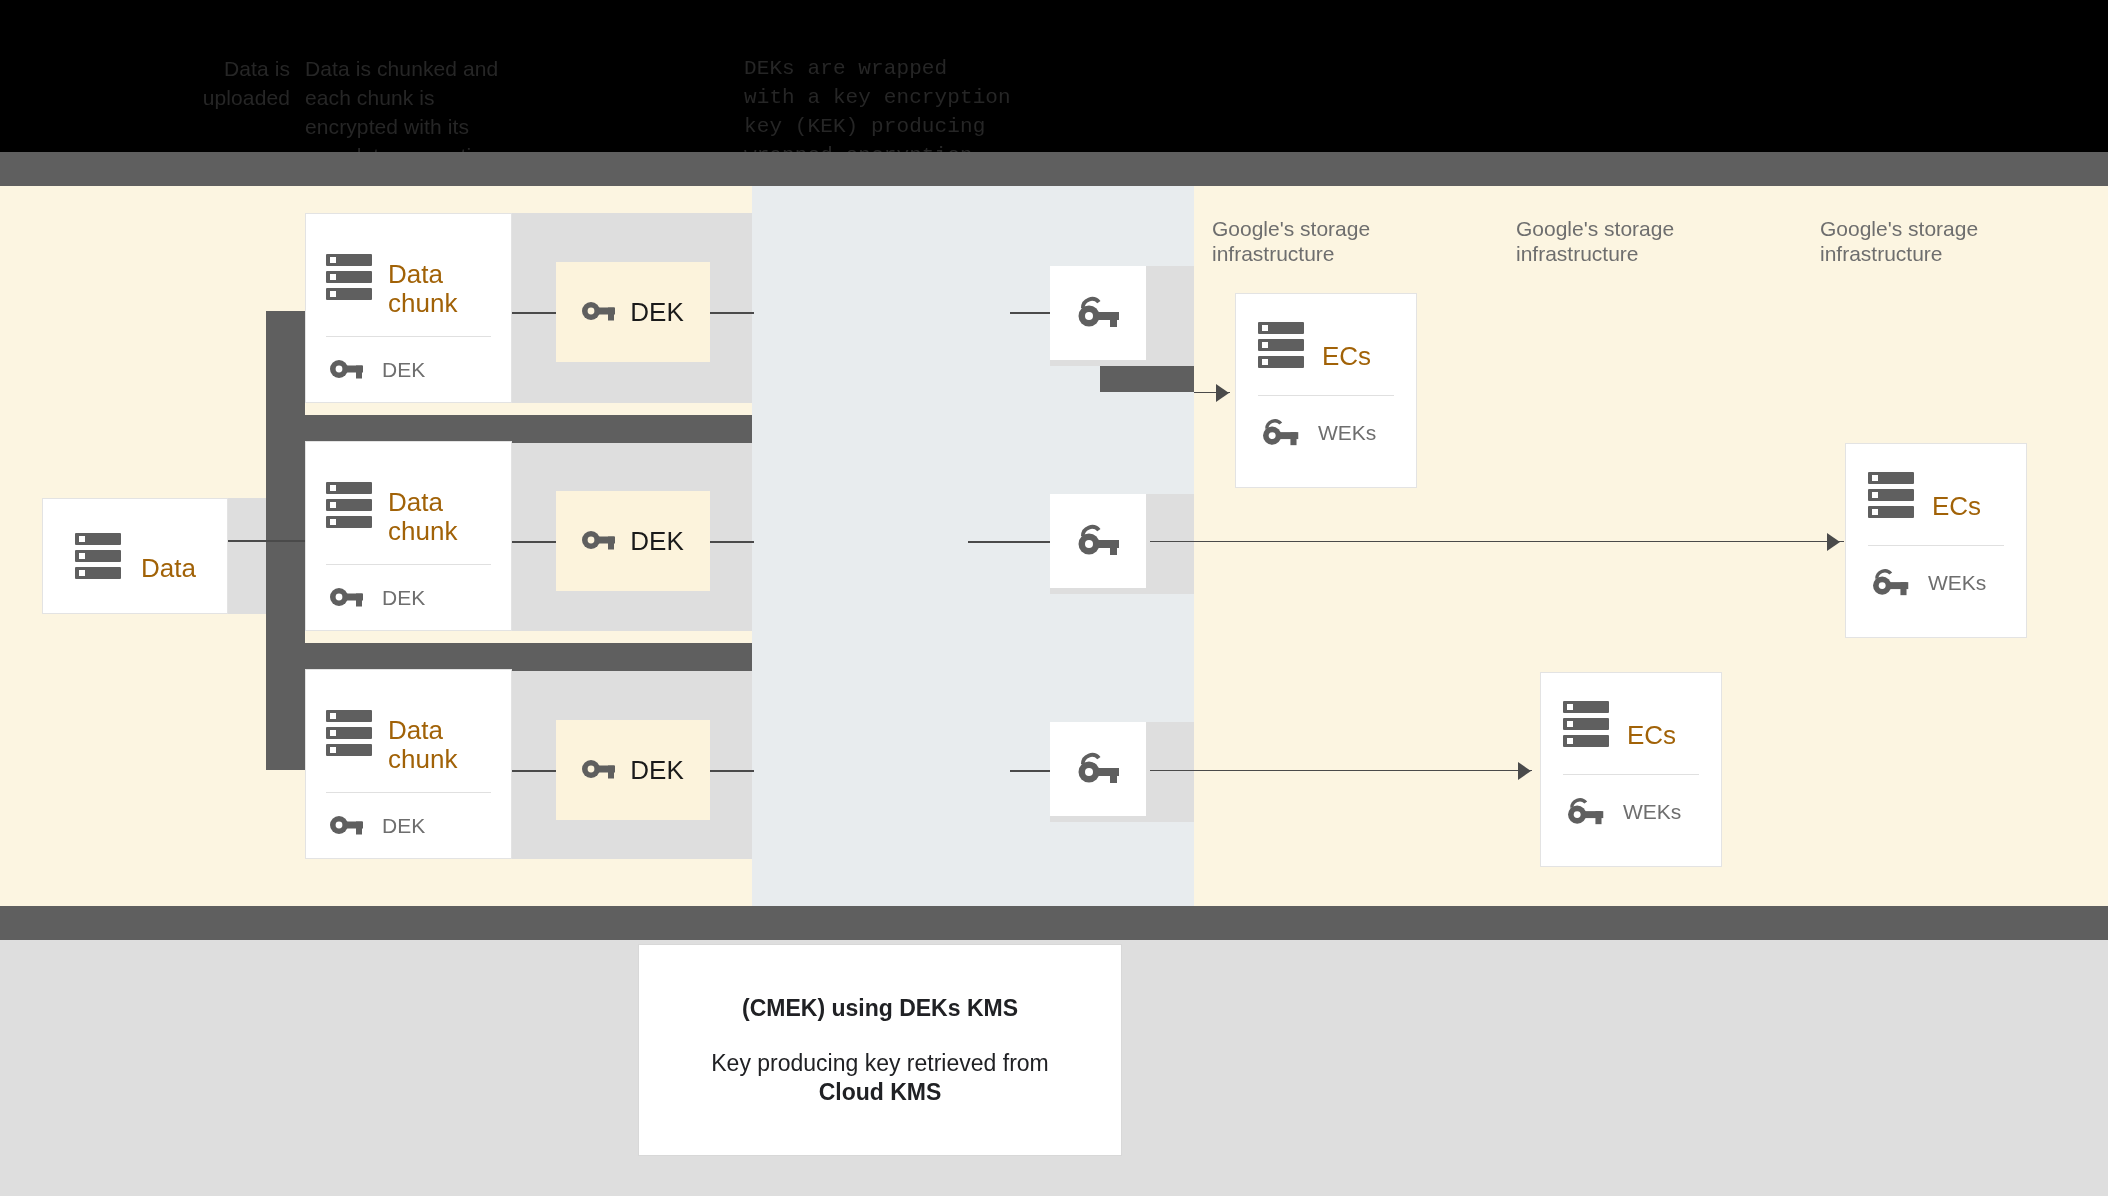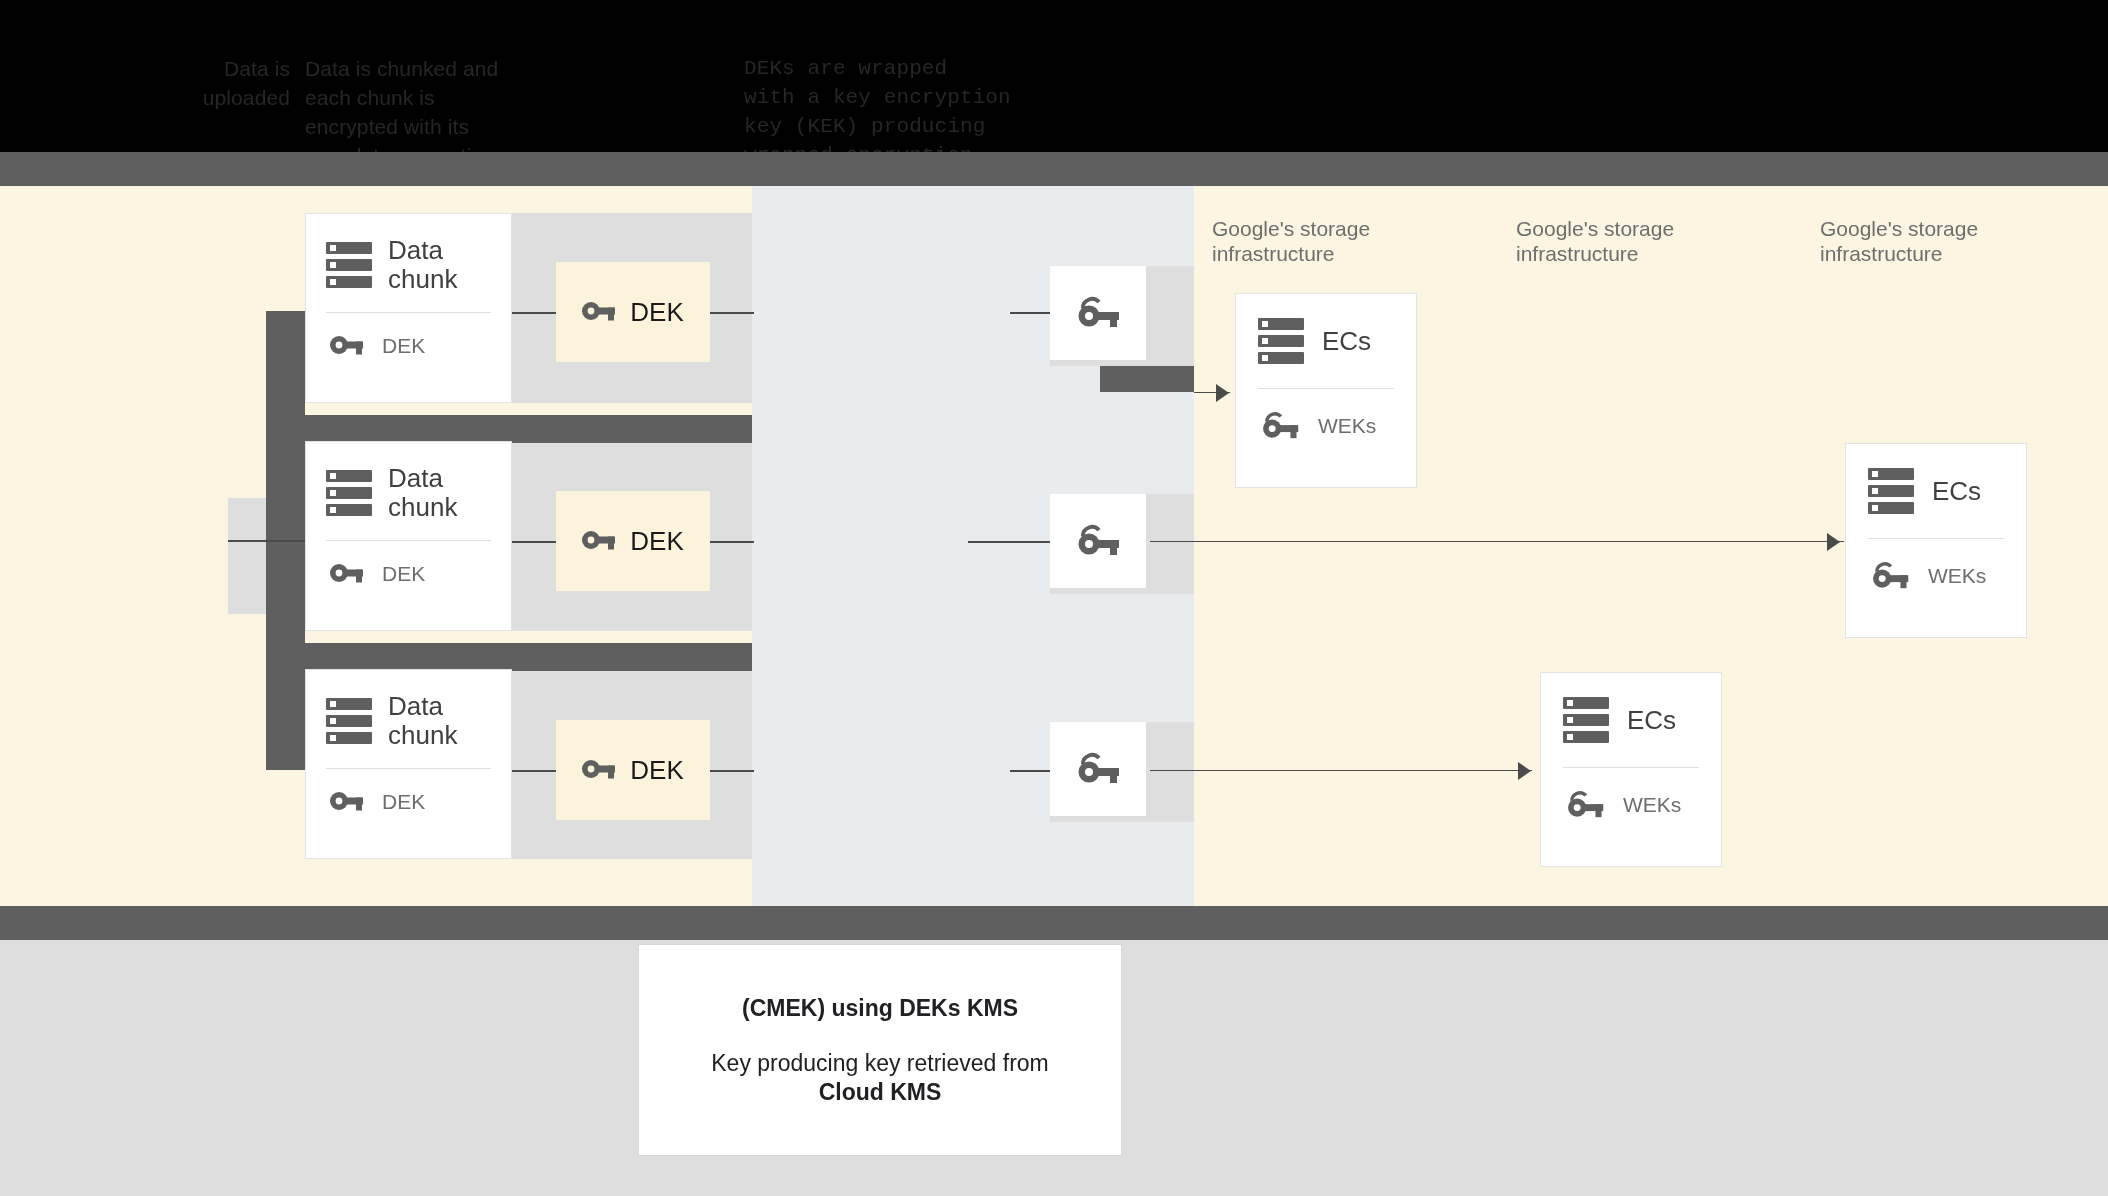--- a/index.html
+++ b/index.html
@@ -26,21 +26,21 @@
   
   .botband{position:absolute;left:0;top:906px;width:2108px;height:34px;background:#5f5f5f;}
   .botarea{position:absolute;left:0;top:940px;width:2108px;height:256px;background:#dedede;}
 
   
   .bracket{position:absolute;background:#5f5f5f;}
 
   
   .card{position:absolute;background:#fff;border:1px solid #e3e3e3;box-sizing:border-box;}
   .card .row{display:flex;align-items:center;}
-  .card .title{font-size:26px;color:#404040;line-height:29px;}
+  .card .title{font-size:26px;color:#a16207;line-height:29px;margin-top:24px;}
   .card .sub{font-size:21px;color:#6e6e6e;}
   .divider{height:1px;background:#e0e0e0;}
 
   
   .dbicon{width:46px;height:46px;display:flex;flex-direction:column;justify-content:space-between;flex:0 0 auto;}
   .dbicon i{display:block;height:12px;background:#5f5f5f;position:relative;border-radius:1px;}
   .dbicon i:after{content:"";position:absolute;left:4px;top:3px;width:6px;height:6px;background:#fff;}
 
   
   .keyicon{width:34px;height:26px;flex:0 0 auto;}
@@ -132,20 +132,28 @@
 
   <div class="line" style="left:1194px;top:392px;width:36px;height:1px;background:#4a4a4a;"></div>
   <div class="arrow" style="left:1216px;top:384px;"></div>
 
   <div class="line" style="left:1150px;top:541px;width:694px;height:1px;background:#4a4a4a;"></div>
   <div class="arrow" style="left:1827px;top:533px;"></div>
 
   <div class="line" style="left:1150px;top:770px;width:382px;height:1px;background:#4a4a4a;"></div>
   <div class="arrow" style="left:1518px;top:762px;"></div>
 
+  <div class="card" style="left:42px;top:498px;width:186px;height:116px;display:flex;align-items:center;padding-left:32px;gap:20px;">
+    <span class="dbicon">
+        <i></i>
+        <i></i>
+        <i></i>
+      </span>
+    <span class="title">Data</span>
+  </div>
 
   <div class="card" style="left:305px;top:213px;width:207px;height:190px;padding:22px 20px;">
     <div class="row" style="gap:16px;">
       <span class="dbicon">
           <i></i>
           <i></i>
           <i></i>
         </span>
       <span class="title">Data chunk</span>
     </div>

